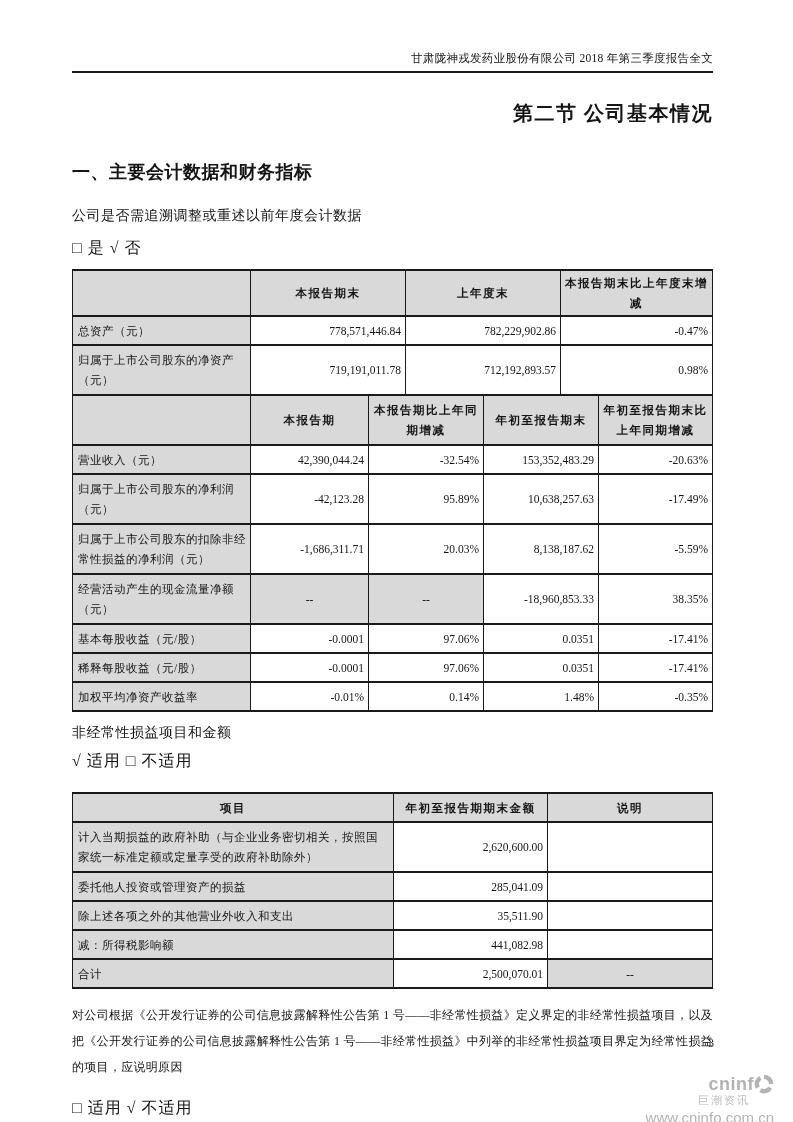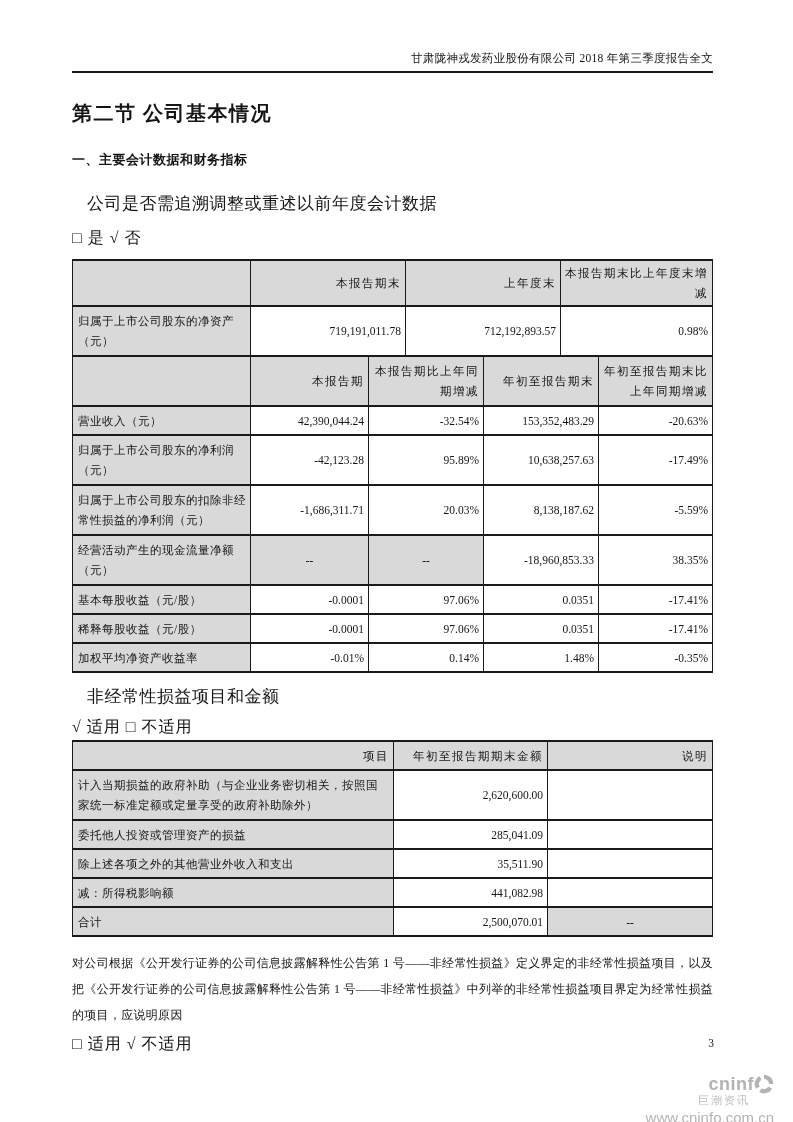--- a/index.html
+++ b/index.html
@@ -9,41 +9,41 @@
     font-family:"Liberation Serif","DejaVu Serif",serif; color:#151515;
     overflow:hidden;
   }
   .inner { position:absolute; left:72px; top:0; width:641px; }
 
   .doc-header {
     padding-top:51px; padding-bottom:5px; text-align:right;
     font-size:11.5px; border-bottom:2px solid #1a1a1a; letter-spacing:0.3px;
   }
   .doc-title {
-    margin-top:27px; text-align:left; font-size:20px; font-weight:bold;
+    margin-top:27px; text-align:right; font-size:20px; font-weight:bold;
     letter-spacing:1.5px;
   }
-  .sec-heading { margin-top:24px; font-size:13px; font-weight:bold; letter-spacing:0.5px; }
-  .body-line  { margin-top:23px; font-size:17px; letter-spacing:0.5px;margin-left:15px; }
+  .sec-heading { margin-top:33px; font-size:18px; font-weight:bold; letter-spacing:0.5px; }
+  .body-line  { margin-top:23px; font-size:14px; letter-spacing:0.5px; }
   .check-line { margin-top:13px; font-size:16px; letter-spacing:1px; }
 
   table {
     border-collapse:collapse; width:641px; table-layout:fixed;
     font-size:11.5px; margin-top:10px;
   }
   table.joined { margin-top:-2px; }
   td {
     border:1px solid #1a1a1a; border-top-width:2px; border-bottom-width:2px;
     padding:2px 4px; vertical-align:middle; line-height:20px;
     overflow:hidden; word-break:break-all;
   }
   tr       { height:29px; }
   tr.tall  { height:50px; }
   .g { background:#d9d9d9; }
-  .h { text-align:right; letter-spacing:1.5px; }
+  .h { text-align:center; letter-spacing:1.5px;font-weight:bold; }
   .l { text-align:left; padding-left:5px; letter-spacing:0.5px; }
   .n { text-align:right; padding-right:4px; }
   .c { text-align:center; }
 
   .unit-line { margin-top:12px; text-align:right; font-size:11.5px; letter-spacing:1px; }
   .para {
     margin-top:13px; font-size:12px; line-height:26px; text-align:justify;
     letter-spacing:0.3px;
   }
   .page-num { position:absolute; right:79px; top:1037px; font-size:11.5px; }
@@ -78,20 +78,26 @@
           <col style="width:155px">
           <col style="width:155px">
           <col>
         </colgroup>
       <tbody>
           <tr>
         <td class="g h"></td>
         <td class="g h">本报告期末</td>
         <td class="g h">上年度末</td>
         <td class="g h">本报告期末比上年度末增减</td>
+      </tr>
+      <tr>
+        <td class="g l">总资产（元）</td>
+        <td class="n">778,571,446.84</td>
+        <td class="n">782,229,902.86</td>
+        <td class="n">-0.47%</td>
       </tr>
       <tr class="tall">
         <td class="g l">归属于上市公司股东的净资产（元）</td>
         <td class="n">719,191,011.78</td>
         <td class="n">712,192,893.57</td>
         <td class="n">0.98%</td>
       </tr>
     </tbody>
       </table>
 
@@ -160,21 +166,21 @@
         <td class="n">1.48%</td>
         <td class="n">-0.35%</td>
       </tr>
     </tbody>
       </table>
 
     <div class="body-line" style="margin-top:12px;">非经常性损益项目和金额</div>
     <div class="check-line" style="margin-top:9px;">√ 适用 □ 不适用</div>
 
 
-    <table style="margin-top:2px;">
+    <table style="margin-top:20px;">
       <colgroup>
           <col style="width:321px">
           <col style="width:154px">
           <col>
         </colgroup>
       <tbody>
           <tr>
         <td class="g h">项目</td>
         <td class="g h">年初至报告期期末金额</td>
         <td class="g h">说明</td>
@@ -201,21 +207,21 @@
       </tr>
       <tr>
         <td class="g l">合计</td>
         <td class="n">2,500,070.01</td>
         <td class="c g">--</td>
       </tr>
     </tbody>
       </table>
 
     <div class="para">对公司根据《公开发行证券的公司信息披露解释性公告第 1 号——非经常性损益》定义界定的非经常性损益项目，以及把《公开发行证券的公司信息披露解释性公告第 1 号——非经常性损益》中列举的非经常性损益项目界定为经常性损益的项目，应说明原因</div>
-    <div class="check-line" style="margin-top:6px;">□ 适用 √ 不适用</div>
+    <div class="check-line" style="margin-top:18px;">□ 适用 √ 不适用</div>
 
   </div>
 
   <div class="page-num">3</div>
 
   <div class="logo">
     <div class="logo-top">
       <span class="logo-name">cninf</span>
       <span style="display:inline-block;line-height:0;">
         <svg width="20" height="20" viewBox="0 0 32 32">

